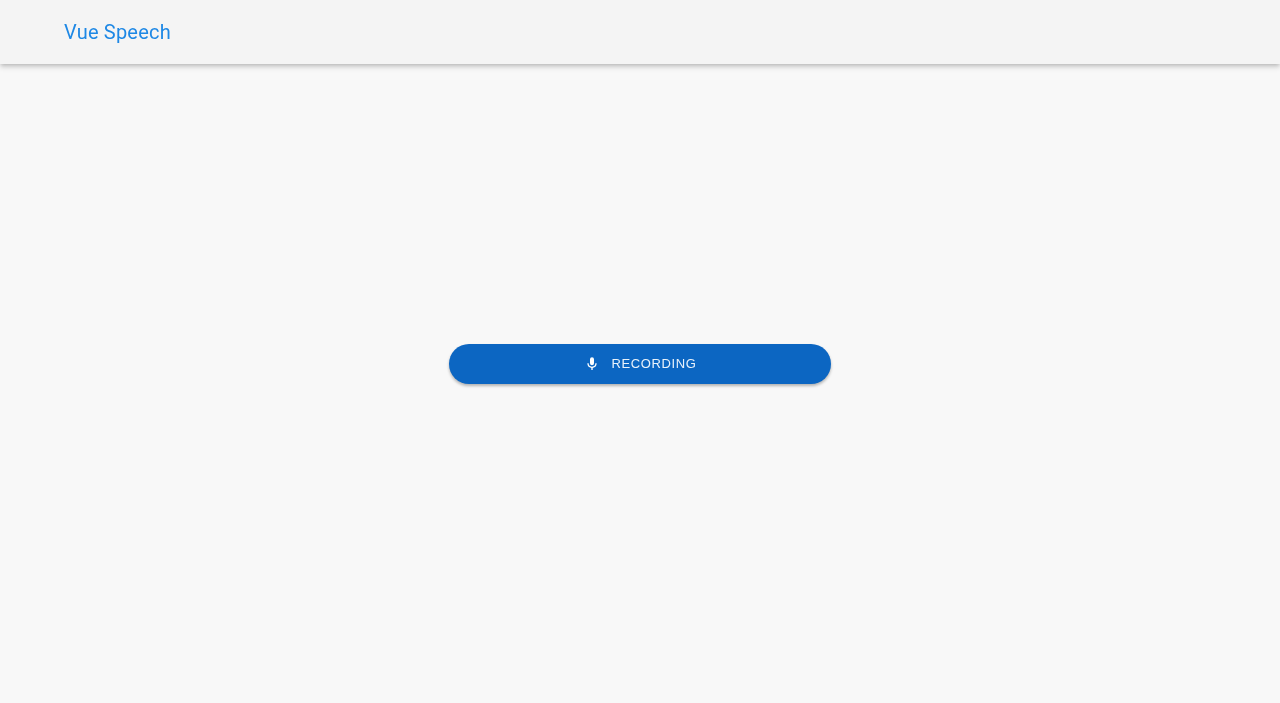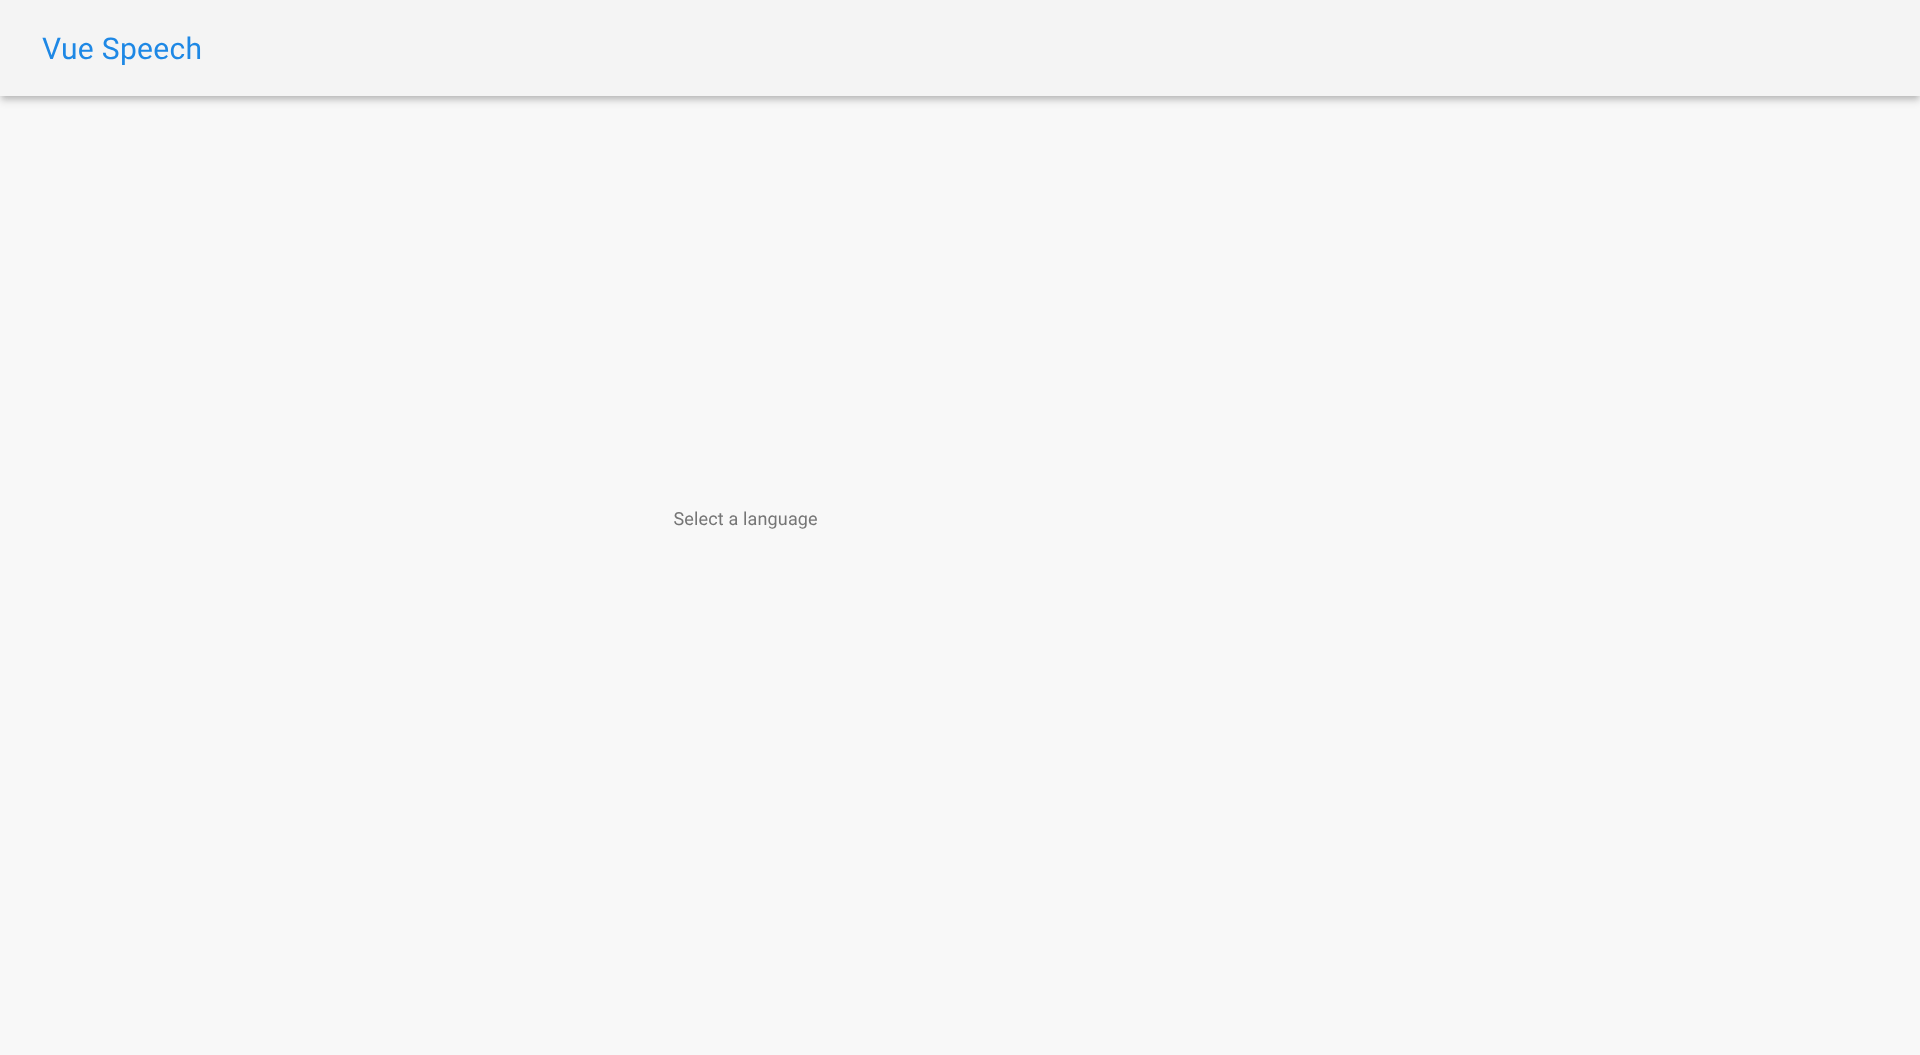--- a/index.html
+++ b/index.html
@@ -8,21 +8,21 @@
     body {
       font-family: Roboto, "Helvetica Neue", Arial, sans-serif;
       background: #f8f8f8;
       color: #212121;
     }
     .toolbar {
       height: 64px;
       background: #f4f4f4;
       display: flex;
       align-items: center;
-      padding: 0 28px;
+      padding: 0 64px;
       box-shadow: 0 2px 4px -1px rgba(0,0,0,0.2), 0 4px 5px 0 rgba(0,0,0,0.10);
       position: relative;
       z-index: 2;
     }
     .brand {
       font-size: 20px;
       font-weight: 400;
       color: #1e88e5;
       letter-spacing: 0.2px;
     }
@@ -84,18 +84,25 @@
 </head>
 <body>
 
 <div class="toolbar">
   <div class="brand">Vue Speech</div>
 </div>
 
 <div class="page">
   <div class="panel">
 
-    <label class="field-label">Select a language</label>
 
 
+    <button class="record-btn">
+      <span>
+        <svg viewBox="0 0 24 24">
+            <path d="M12 14a3 3 0 0 0 3-3V5a3 3 0 0 0-6 0v6a3 3 0 0 0 3 3zm5-3a5 5 0 0 1-10 0H5a7 7 0 0 0 6 6.92V21h2v-3.08A7 7 0 0 0 19 11h-2z"></path>
+          </svg>
+      </span>
+      <span>RECORDING</span>
+    </button>
 
   </div>
 </div>
 
 </body></html>

